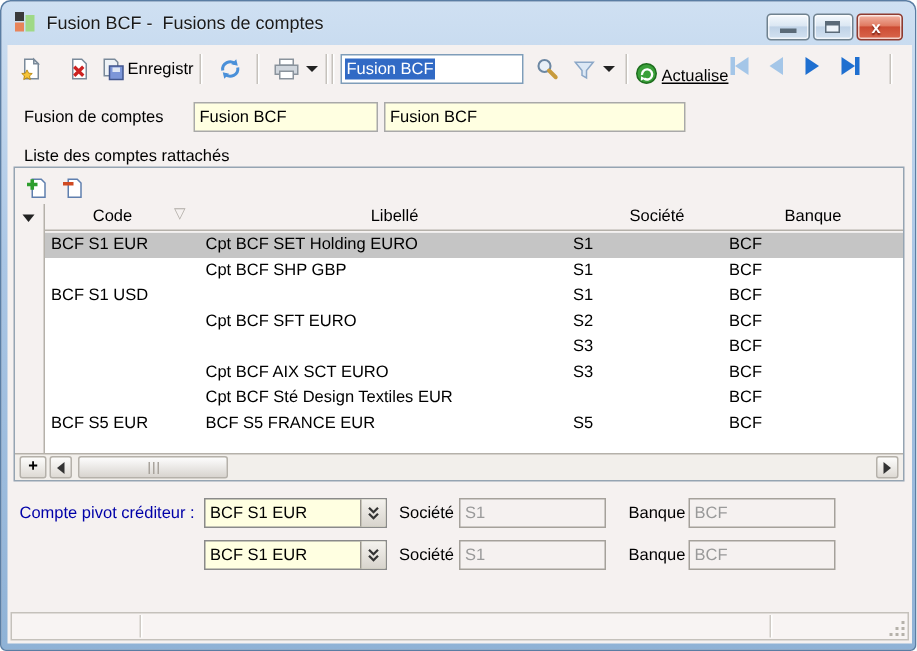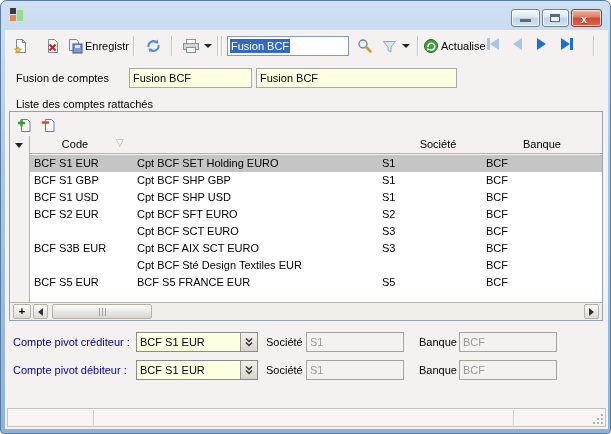--- a/index.html
+++ b/index.html
@@ -33,21 +33,21 @@
 
   
   #toolbar { position:absolute; left:0; top:0; width:603px; height:32px; }
   .tbtn { position:absolute; top:5px; width:24px; height:22px; display:flex; align-items:center; justify-content:center; }
   .tsep { position:absolute; top:6px; width:1px; height:20px; background:#c6c2bc; box-shadow:1px 0 0 #ffffff; }
   #save-btn { position:absolute; left:62px; top:5px; height:22px; display:flex; align-items:center; }
   #save-btn span { margin-left:2px; }
   #search-box { position:absolute; left:222px; top:6px; width:122px; height:20px; background:#fff;
     border:1px solid #7f9db9; line-height:18px; padding-left:2px; overflow:hidden; }
   #search-box .sel { background:#316ac5; color:#fff; padding:1px 1px; }
-  #actualise-btn { position:absolute; left:418px; top:5px; height:22px; display:flex; align-items:center; }
+  #actualise-btn { position:absolute; left:418px; top:5px; height:22px; display:flex; align-items:flex-end;text-decoration:underline; }
   #actualise-btn .lbl { margin-left:2px; width:46px; overflow:hidden; white-space:nowrap; }
   .navbtn { position:absolute; top:8px; width:20px; height:16px; }
   .tri-r { width:0; height:0; border-left:9px solid #1e6fd0; border-top:6px solid transparent; border-bottom:6px solid transparent; display:inline-block; }
   .tri-l { width:0; height:0; border-right:9px solid #a4c6e8; border-top:6px solid transparent; border-bottom:6px solid transparent; display:inline-block; }
   .bar-b { display:inline-block; width:3px; height:12px; vertical-align:top; }
   .bar-pale { background:#a4c6e8; } .bar-blue { background:#1e6fd0; }
   .dd-arrow { width:0; height:0; border-left:4px solid transparent; border-right:4px solid transparent; border-top:4px solid #222; display:inline-block; }
 
   
   .form-label { position:absolute; color:#000; }
@@ -111,20 +111,21 @@
 <body>
 
 <div id="window">
 
   <div id="titlebar">
     <div id="win-icon">
         <i class="b1"></i>
         <i class="b2"></i>
         <i class="b3"></i>
       </div>
+    <div id="title-text">Fusion BCF -  Fusions de comptes</div>
     <div class="winbtn" id="btn-min">
         <i></i>
       </div>
     <div class="winbtn" id="btn-max">
         <i></i>
       </div>
     <div class="winbtn" id="btn-close">
         <i>x</i>
       </div>
   </div>
@@ -236,56 +237,52 @@
         </svg>
       </div>
 
       <div id="indicator-col">
         <div id="indicator-arrow"></div>
       </div>
 
       <div id="grid-header">
         <div class="hdr-cell" style="left:0; width:90px">Code</div>
         <div id="sort-glyph">▽</div>
+        <div class="hdr-cell" style="left:106px; width:254px">Libellé</div>
         <div class="hdr-cell" style="left:348px; width:120px">Société</div>
         <div class="hdr-cell" style="left:452px; width:120px">Banque</div>
       </div>
 
       <div id="rows-area">
         <div class="grid-row selected">
           <span class="cell code">BCF S1 EUR</span>
             <span class="cell lib">Cpt BCF SET Holding EURO</span>
             <span class="cell soc">S1</span>
             <span class="cell ban">BCF</span>
         </div>
         <div class="grid-row">
-          <span class="cell code">BCF S1 GBP</span>
             <span class="cell lib">Cpt BCF SHP GBP</span>
             <span class="cell soc">S1</span>
             <span class="cell ban">BCF</span>
         </div>
         <div class="grid-row">
           <span class="cell code">BCF S1 USD</span>
-            <span class="cell lib">Cpt BCF SHP USD</span>
             <span class="cell soc">S1</span>
             <span class="cell ban">BCF</span>
         </div>
         <div class="grid-row">
-          <span class="cell code">BCF S2 EUR</span>
             <span class="cell lib">Cpt BCF SFT EURO</span>
             <span class="cell soc">S2</span>
             <span class="cell ban">BCF</span>
         </div>
         <div class="grid-row">
-            <span class="cell lib">Cpt BCF SCT EURO</span>
             <span class="cell soc">S3</span>
             <span class="cell ban">BCF</span>
         </div>
         <div class="grid-row">
-          <span class="cell code">BCF S3B EUR</span>
             <span class="cell lib">Cpt BCF AIX SCT EURO</span>
             <span class="cell soc">S3</span>
             <span class="cell ban">BCF</span>
         </div>
         <div class="grid-row">
             <span class="cell lib">Cpt BCF Sté Design Textiles EUR</span>
             <span class="cell ban">BCF</span>
         </div>
         <div class="grid-row">
           <span class="cell code">BCF S5 EUR</span>
@@ -312,21 +309,20 @@
         <svg width="10" height="11" viewBox="0 0 10 11">
           <path d="M2 1.5 L5 4.5 L8 1.5 M2 5.5 L5 8.5 L8 5.5" fill="none" stroke="#333" stroke-width="1.5"></path>
         </svg>
       </span>
     </div>
     <div class="ro-label" style="left:261px; top:302px">Société</div>
     <div class="ro-field" style="left:301px; top:302px; width:98px">S1</div>
     <div class="ro-label" style="left:414px; top:302px">Banque</div>
     <div class="ro-field" style="left:454px; top:302px; width:98px">BCF</div>
 
-    <div class="pivot-label" style="left:8px; top:330px">Compte pivot débiteur :</div>
     <div class="combo" style="left:131px; top:330px">
       <span class="val">BCF S1 EUR</span>
       <span class="btn">
         <svg width="10" height="11" viewBox="0 0 10 11">
           <path d="M2 1.5 L5 4.5 L8 1.5 M2 5.5 L5 8.5 L8 5.5" fill="none" stroke="#333" stroke-width="1.5"></path>
         </svg>
       </span>
     </div>
     <div class="ro-label" style="left:261px; top:330px">Société</div>
     <div class="ro-field" style="left:301px; top:330px; width:98px">S1</div>

